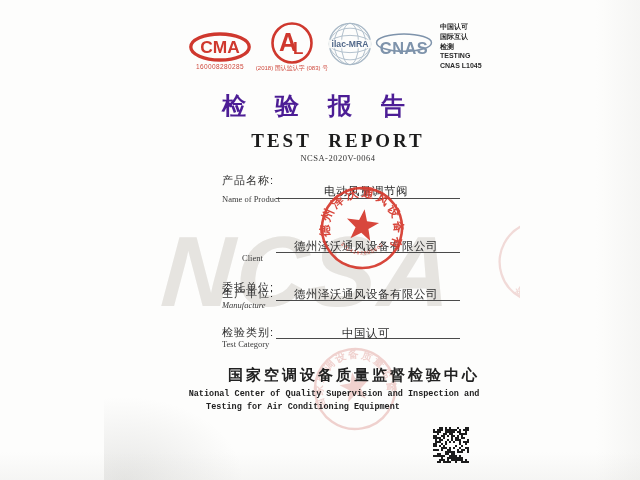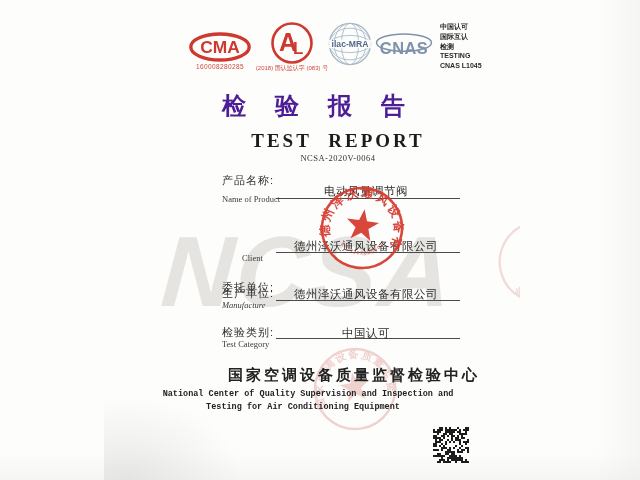--- a/index.html
+++ b/index.html
@@ -21,21 +21,21 @@
   .report-no{left:338px;top:153px;transform:translateX(-50%);font-family:"Liberation Serif",serif;font-size:8.5px;letter-spacing:.5px;color:#333;}
   
   .watermark{left:162px;top:214px;font-size:100px;font-weight:700;font-style:italic;letter-spacing:2px;color:#e6e4e0;transform:skewX(-4deg);white-space:nowrap;z-index:0;}
   
   .flabel{left:222px;font-size:11px;color:#2e2e2e;letter-spacing:1px;white-space:nowrap;z-index:2;}
   .flabel-en{left:222px;font-family:"Liberation Serif",serif;font-size:8.5px;color:#3a3a3a;white-space:nowrap;z-index:2;}
   .fline{left:276px;width:184px;height:1px;background:#4a4a4a;z-index:1;}
   .fvalue{left:366px;transform:translateX(-50%);font-size:11.5px;color:#2e2e2e;letter-spacing:.5px;white-space:nowrap;z-index:2;}
   
   .org-zh{left:228px;top:366px;font-size:15px;font-weight:700;letter-spacing:3px;color:#222;white-space:nowrap;z-index:3;}
-  .org-en1{left:308px;top:389px;transform:translateX(-50%);font-family:"Liberation Mono",monospace;font-size:8.5px;font-weight:700;color:#222;white-space:nowrap;z-index:3;}
+  .org-en1{left:334px;top:389px;transform:translateX(-50%);font-family:"Liberation Mono",monospace;font-size:8.5px;font-weight:700;color:#222;white-space:nowrap;z-index:3;}
   .org-en2{left:303px;top:402px;transform:translateX(-50%);font-family:"Liberation Mono",monospace;font-size:8.5px;font-weight:700;color:#222;white-space:nowrap;z-index:3;}
   
   .stamp-main{left:312px;top:178px;width:100px;height:100px;transform:rotate(8deg);opacity:.92;z-index:4;}
   .stamp-footer{left:305px;top:339px;width:100px;height:100px;transform:rotate(-10deg);opacity:.38;z-index:2;}
   .stamp-right-clip{left:492px;top:212px;width:28px;height:100px;overflow:hidden;opacity:.34;z-index:2;}
   .stamp-right-clip svg{position:absolute;left:0;top:2px;width:96px;height:96px;transform:rotate(118deg);}
   
   .qr{left:433px;top:427px;width:36px;height:36px;z-index:3;}
   
   .shade-bl{left:104px;top:396px;width:140px;height:84px;background:radial-gradient(ellipse at 15% 100%, rgba(175,175,172,.28), transparent 70%);z-index:0;}

